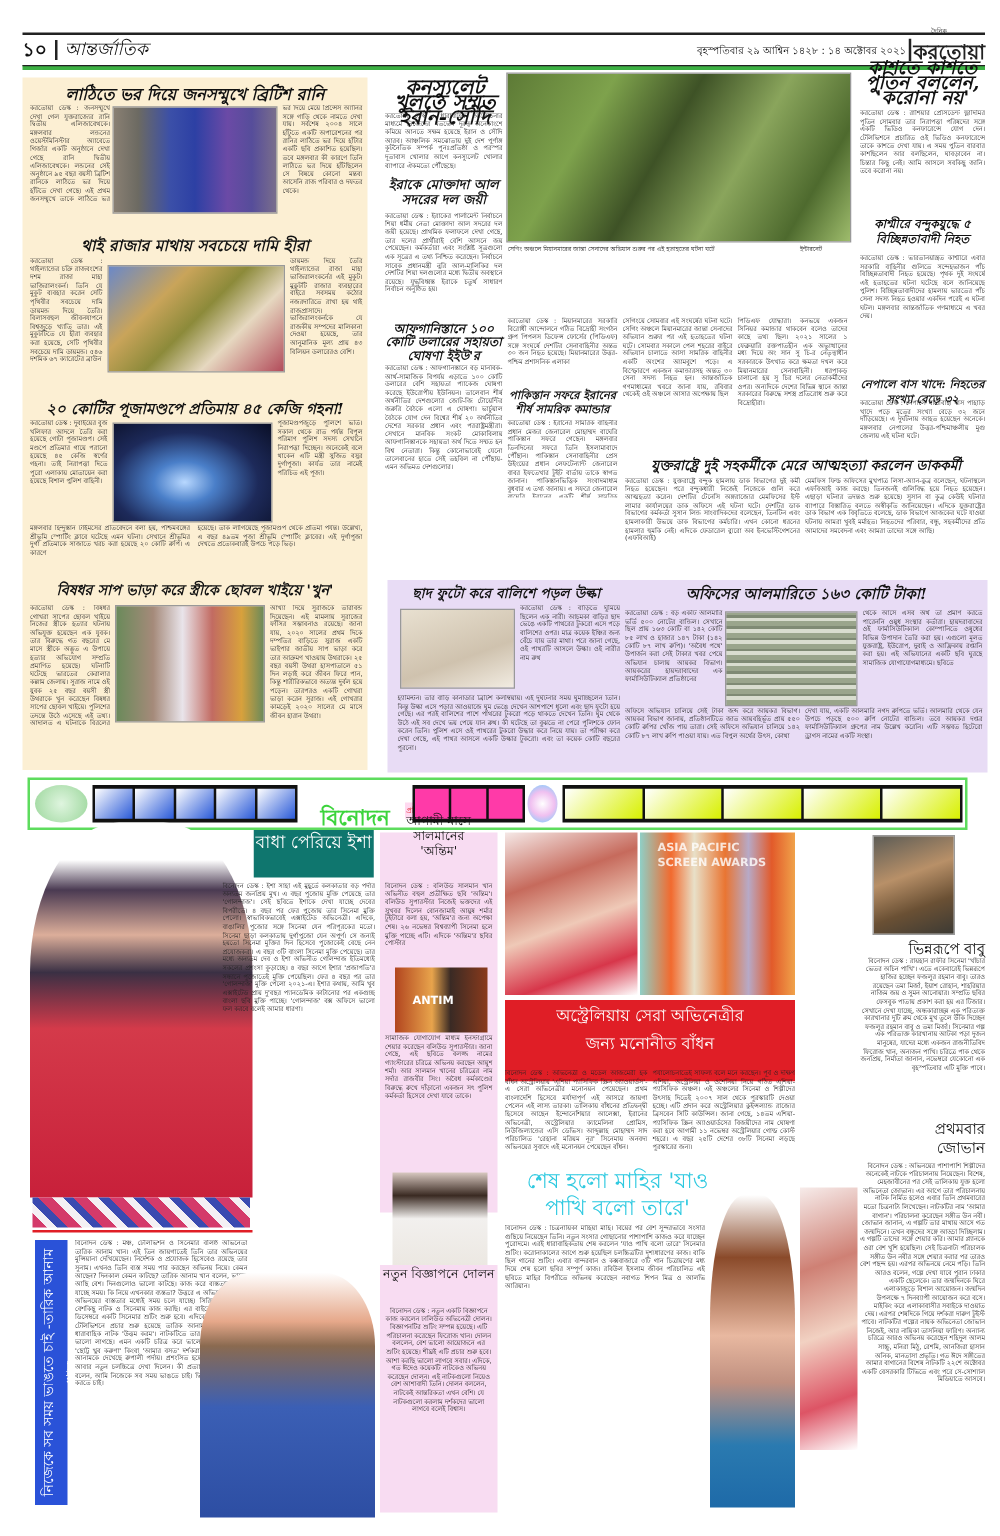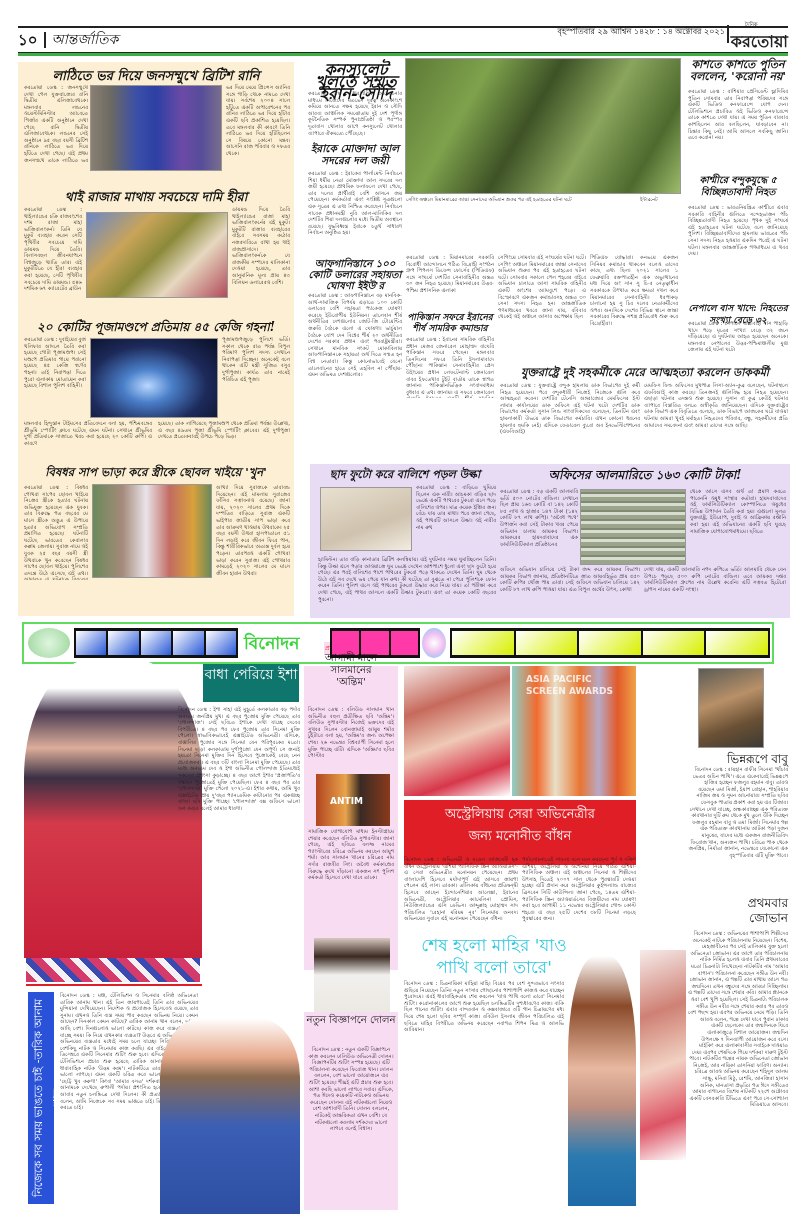--- a/index.html
+++ b/index.html
@@ -2,21 +2,21 @@
 <html><head>
 <meta charset="utf-8">
 <style>
 *{box-sizing:border-box;margin:0;padding:0}
 body{width:800px;height:1229px;background:#fff;font-family:"DejaVu Sans",sans-serif;color:#111;position:relative;overflow:hidden}
 .abs{position:absolute}
 .header{left:18px;top:26px;width:770px;height:26px;border-top:2px solid #222;display:flex;align-items:center;justify-content:space-between}
 .hl{display:flex;align-items:center;gap:6px;font-size:14px}
 .hl .pg{font-weight:bold;font-size:15px}
 .hl .sep{width:2px;height:16px;background:#222}
-.hr{display:flex;align-items:flex-start;gap:2px;font-size:8px}
+.hr{display:flex;align-items:center;gap:2px;font-size:8px}
 .hr .sep{width:2px;height:18px;background:#222}
 .logo{font-weight:bold;font-size:16px;color:#222;font-family:"DejaVu Serif",serif;position:relative;padding-top:4px}
 .logo small{position:absolute;top:-4px;left:14px;font-size:5px;font-weight:normal}
 .gline{left:18px;top:52px;width:770px;height:4px;background:#3cb043;border-top:1px solid #222}
 .body-txt{font-size:5.2px;line-height:6.6px;color:#222;text-align:justify}
 .h-italic{font-family:"DejaVu Serif",serif;font-style:italic;font-weight:bold;text-align:center;color:#111}
 .box-cream{background:#fcefd3}
 .box-lav{background:#e8dcf5}
 .img{border:1px solid #999}
 .photo-queen{background:linear-gradient(90deg,#8a8073 0%,#6c6a62 15%,#3b4fa8 35%,#2d40a4 50%,#6b4aa6 70%,#564d9a 85%,#7a6e8c 100%)}
@@ -101,21 +101,21 @@
 <div class="abs caption" style="left:640px;top:196px">ইন্টারনেট</div>
 <div class="abs" style="left:406px;top:206px;width:272px;text-align:center;color:#e8191e;font-family:'DejaVu Serif',serif;font-weight:bold;font-size:17px;line-height:21px">
 </div>
 <div class="abs body-txt" style="left:406px;top:254px;width:88px;height:54px;overflow:hidden">করতোয়া ডেস্ক : মিয়ানমারের সরকারি বিরোধী আন্দোলনে গঠিত বিদ্রোহী সংগঠন গ্রুপ পিপলস ডিফেন্স ফোর্সের (পিডিএফ) সঙ্গে সংঘর্ষে দেশটির সেনাবাহিনীর অন্তত ৩০ জন নিহত হয়েছে। মিয়ানমারের উত্তর-পশ্চিম প্রশাসনিক এলাকা</div>
 <div class="abs body-txt" style="left:498px;top:254px;width:88px;height:106px;overflow:hidden">সেগিংয়ে সোমবার এই সংঘর্ষের ঘটনা ঘটে। সেগিং অঞ্চলে মিয়ানমারের জান্তা সেনাদের অভিযান শুরুর পর এই হতাহতের ঘটনা ঘটে। সোমবার সকালে পেল শহরের বাইরে অভিযান চালাতে আসা সামরিক বাহিনীর একটি অংশের অ্যামবুশে পড়ে। এ বিস্ফোরণে একজন কমান্ডারসহ অন্তত ৩০ সেনা সদস্য নিহত হন। আন্তর্জাতিক গণমাধ্যমের খবরে জানা যায়, রবিবার থেকেই ওই অঞ্চলে আসার অপেক্ষায় ছিল</div>
 <div class="abs body-txt" style="left:590px;top:254px;width:88px;height:106px;overflow:hidden">পিডিএফ যোদ্ধারা। কনভয়ে একজন সিনিয়র কমান্ডার থাকবেন বলেও তাদের কাছে তথ্য ছিল। ২০২১ সালের ১ ফেব্রুয়ারি রক্তপাতহীন এক অভ্যুত্থানের মধ্য দিয়ে অং সান সু চি-র নেতৃত্বাধীন সরকারকে উৎখাত করে ক্ষমতা দখল করে মিয়ানমারের সেনাবাহিনী। ধরপাকড় চালানো হয় সু চির দলের নেতাকর্মীদের ওপর। অন্যদিকে দেশের বিভিন্ন স্থানে জান্তা সরকারের বিরুদ্ধে সশস্ত্র প্রতিরোধ শুরু করে বিদ্রোহীরা।</div>
 
 <div class="abs h-italic" style="left:406px;top:312px;width:88px;font-size:9px;line-height:11px">পাকিস্তান সফরে ইরানের শীর্ষ সামরিক কমান্ডার</div>
 <div class="abs body-txt" style="left:406px;top:336px;width:88px;height:62px;overflow:hidden">করতোয়া ডেস্ক : ইরানের সামরিক বাহিনীর প্রধান মেজর জেনারেল মোহাম্মদ বাঘেরি পাকিস্তান সফরে গেছেন। মঙ্গলবার তিনদিনের সফরে তিনি ইসলামাবাদে পৌঁছান। পাকিস্তান সেনাবাহিনীর প্রেস উইংয়ের প্রধান লেফটেন্যান্ট জেনারেল বাবর ইফতেখার টুইট বার্তায় তাকে স্বাগত জানান। পাকিস্তানভিত্তিক সংবাদমাধ্যম বুধবার এ তথ্য জানায়। এ সফরে জেনারেল বাঘেরি ইরানের একটি শীর্ষ সামরিক প্রতিনিধি দলের নেতৃত্ব দিচ্ছেন বলে জানা গেছে।</div>
 
-<div class="abs h-italic" style="left:688px;top:59px;width:100px;font-size:11px;line-height:12px">কাশতে কাশতে পুতিন বললেন, 'করোনা নয়'</div>
+<div class="abs h-italic" style="left:688px;top:48px;width:100px;font-size:15px;line-height:12px">কাশতে কাশতে পুতিন বললেন, 'করোনা নয়'</div>
 <div class="abs body-txt" style="left:688px;top:88px;width:100px;height:84px;overflow:hidden">করতোয়া ডেস্ক : রাশিয়ার প্রেসিডেন্ট ভ্লাদিমির পুতিন সোমবার তার নিরাপত্তা পরিষদের সঙ্গে একটি ভিডিও কনফারেন্সে যোগ দেন। টেলিভিশনে প্রচারিত ওই ভিডিও কনফারেন্সে তাকে কাশতে দেখা যায়। এ সময় পুতিন বারবার কাশছিলেন আর বলছিলেন, ঘাবড়াবেন না। চিন্তার কিছু নেই। আমি আসলে সবকিছু জানি। তবে করোনা নয়।</div>
 <div class="abs h-italic" style="left:688px;top:174px;width:100px;font-size:9.5px;line-height:12px">কাশ্মীরে বন্দুকযুদ্ধে ৫ বিচ্ছিন্নতাবাদী নিহত</div>
 <div class="abs body-txt" style="left:688px;top:204px;width:100px;height:88px;overflow:hidden">করতোয়া ডেস্ক : ভারতনিয়ন্ত্রিত কাশ্মীরে এবার সরকারি বাহিনীর গুলিতে সন্দেহভাজন পাঁচ বিচ্ছিন্নতাবাদী নিহত হয়েছে। পৃথক দুই সংঘর্ষে এই হতাহতের ঘটনা ঘটেছে বলে জানিয়েছে পুলিশ। বিচ্ছিন্নতাবাদীদের হামলায় ভারতের পাঁচ সেনা সদস্য নিহত হওয়ার একদিন পরেই এ ঘটনা ঘটল। মঙ্গলবার আন্তর্জাতিক গণমাধ্যমে এ খবর দেয়।</div>
 <div class="abs h-italic" style="left:688px;top:302px;width:100px;font-size:9px;line-height:12px">নেপালে বাস খাদে: নিহতের সংখ্যা বেড়ে ৩২</div>
 <div class="abs body-txt" style="left:688px;top:320px;width:100px;height:40px;overflow:hidden">করতোয়া ডেস্ক : নেপালে যাত্রীবাহী বাস পাহাড়ি খাদে পড়ে মৃতের সংখ্যা বেড়ে ৩২ জনে দাঁড়িয়েছে। এ দুর্ঘটনায় আহত হয়েছেন অনেকে। মঙ্গলবার নেপালের উত্তর-পশ্চিমাঞ্চলীয় মুগু জেলায় এই ঘটনা ঘটে।</div>
 
 <div class="abs h-italic" style="left:500px;top:364px;width:290px;font-size:11px">যুক্তরাষ্ট্রে দুই সহকর্মীকে মেরে আত্মহত্যা করলেন ডাককর্মী</div>
 <div class="abs body-txt" style="left:500px;top:382px;width:140px;height:80px;overflow:hidden">করতোয়া ডেস্ক : যুক্তরাষ্ট্রে বন্দুক হামলায় ডাক বিভাগের দুই কর্মী নিহত হয়েছেন। পরে বন্দুকধারী নিজেই নিজেকে গুলি করে আত্মহত্যা করেন। দেশটির টেনেসি অঙ্গরাজ্যের মেমফিসের ইস্ট লামার কার্যালয়ের ডাক অফিসে এই ঘটনা ঘটে। দেশটির ডাক বিভাগের কর্মকর্তা সুসান লিন্ড সাংবাদিকদের বলেছেন, তিনটিন এবং হামলাকারী উভয়ে ডাক বিভাগের কর্মচারি। এখন কোনো ধরনের হামলার হুমকি নেই। এদিকে ফেডারেল ব্যুরো অব ইনভেস্টিগেশনের (এফবিআই)</div>
 <div class="abs body-txt" style="left:644px;top:382px;width:144px;height:80px;overflow:hidden">মেমফিস ফিল্ড অফিসের মুখপাত্র লিসা-অ্যান-কুব্র বলেছেন, ঘটনাস্থলে এফবিআই কাজ করছে। তিনজনই গুলিবিদ্ধ হয়ে নিহত হয়েছেন। এছাড়া ঘটনার তদন্তও শুরু হয়েছে। সুসান বা কুব্র কেউই ঘটনার ব্যাপারে বিস্তারিত বলতে অস্বীকৃতি জানিয়েছেন। এদিকে যুক্তরাষ্ট্রের ডাক বিভাগ এক বিবৃতিতে বলেছে, ডাক বিভাগে আজকের ঘটে যাওয়া ঘটনায় আমরা খুবই মর্মাহত। নিহতদের পরিবার, বন্ধু, সহকর্মীদের প্রতি আমাদের সমবেদনা এবং আমরা তাদের সঙ্গে আছি।</div>
 
@@ -134,21 +134,21 @@
 
 <div class="abs banner">
   <div class="abs" style="left:4px;top:4px;width:42px;height:30px;border-radius:50%;background:radial-gradient(circle,#dff5df,#9ad69a)"></div>
   <div class="film" style="left:50px;width:164px">
     <div style="background:linear-gradient(135deg,#fff,#2a5ad8)"></div>
       <div style="background:linear-gradient(135deg,#fff,#2a5ad8)"></div>
       <div style="background:linear-gradient(135deg,#fff,#2a5ad8)"></div>
       <div style="background:linear-gradient(135deg,#fff,#2a5ad8)"></div>
       <div style="background:linear-gradient(135deg,#fff,#2a5ad8)"></div>
   </div>
-  <div class="abs" style="left:220px;top:2px;width:80px;height:34px;text-align:left;color:#3cd43c;font-family:'DejaVu Serif',serif;font-size:17px;font-weight:bold;line-height:34px">বিনোদন</div>
+  <div class="abs" style="left:220px;top:14px;width:80px;height:34px;text-align:center;color:#3cd43c;font-family:'DejaVu Serif',serif;font-size:17px;font-weight:bold;line-height:34px">বিনোদন</div>
   <div class="abs" style="left:300px;top:18px;font-size:6px;color:#e01e26;background:#ffd9f0;padding:1px">প্রতিদিন</div>
   <div class="film" style="left:306px;width:90px">
     <div style="background:#ff3aa8"></div>
       <div style="background:#ff3aa8"></div>
       <div style="background:#ff3aa8"></div>
   </div>
   <div class="abs" style="left:398px;top:4px;width:24px;height:30px;border-radius:50%;background:radial-gradient(circle,#fff,#f0c0f0,#6ad0ff)"></div>
   <div class="film" style="left:426px;width:320px">
     <div style="background:linear-gradient(135deg,#fff,#d8f000)"></div>
       <div style="background:linear-gradient(135deg,#fff,#d8f000)"></div>

